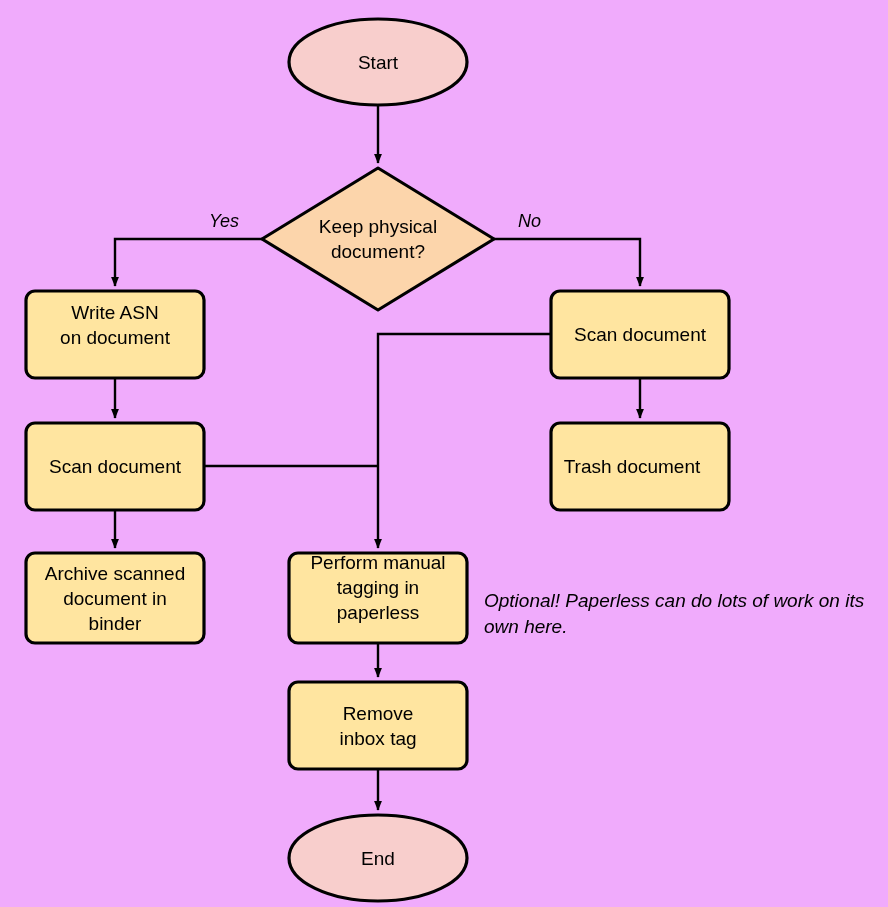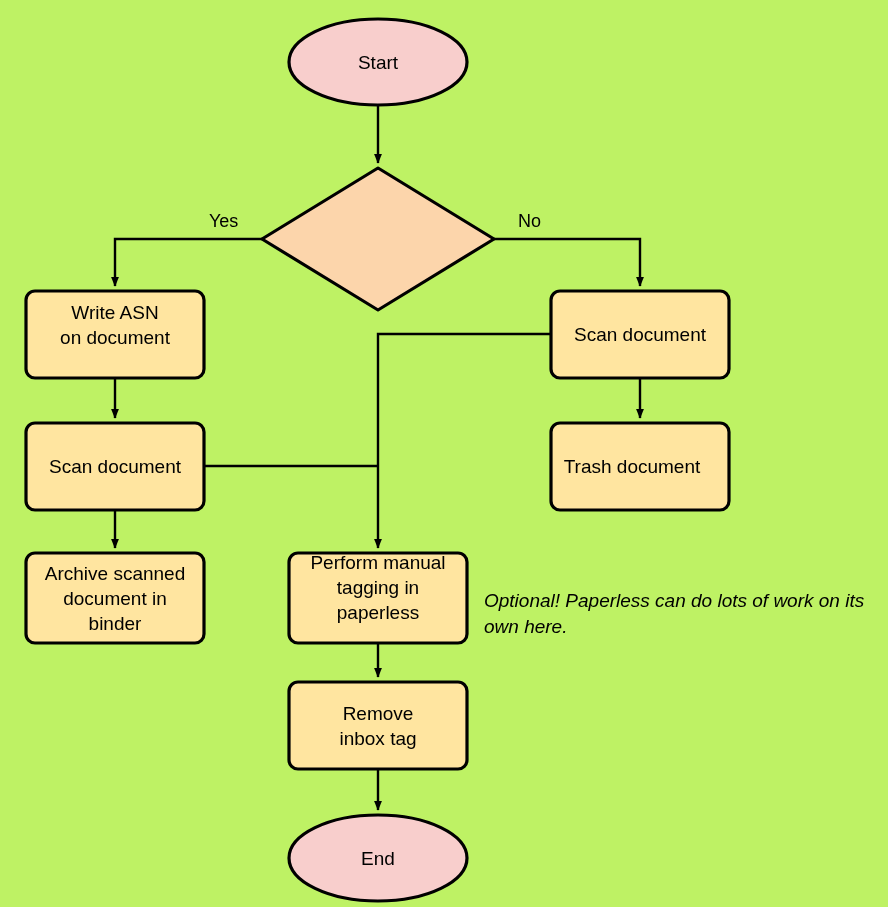--- a/index.html
+++ b/index.html
@@ -7,21 +7,21 @@
     padding: 0;
     background: #ffffff;
   }
   body {
     font-family: "Liberation Sans", sans-serif;
   }
   #flowchart-canvas {
     position: relative;
     width: 888px;
     height: 907px;
-    background: #bef264;
+    background: #f0abfc;
     overflow: hidden;
   }
   svg.diagram-layer {
     position: absolute;
     left: 0;
     top: 0;
     width: 888px;
     height: 907px;
   }
   .node-label {
@@ -35,20 +35,21 @@
     color: #000000;
     white-space: pre-line;
     pointer-events: none;
   }
   .edge-label {
     position: absolute;
     font-size: 18px;
     line-height: 22px;
     color: #000000;
     white-space: nowrap;
+    font-style: italic;
   }
   .note-label {
     position: absolute;
     font-size: 19px;
     line-height: 26px;
     font-style: italic;
     color: #000000;
   }
 </style>
 </head>
@@ -105,20 +106,22 @@
       <rect x="289" y="553" width="178" height="90" rx="9" ry="9" fill="#ffe5a0" stroke="#000000" stroke-width="3.2"></rect>
 
       <rect x="289" y="682" width="178" height="87" rx="9" ry="9" fill="#ffe5a0" stroke="#000000" stroke-width="3.2"></rect>
 
       <ellipse cx="378" cy="858" rx="89" ry="43" fill="#f8cecc" stroke="#000000" stroke-width="3.2"></ellipse>
     </g>
   </svg>
 
   <div class="node-label" style="left:289px; top:19px; width:178px; height:86px;">Start</div>
 
+  <div class="node-label" style="left:278px; top:204px; width:200px; height:70px;">Keep physical
+document?</div>
 
   <div class="node-label" style="left:26px; top:277px; width:178px; height:96px;">Write ASN
 on document</div>
 
   <div class="node-label" style="left:26px; top:423px; width:178px; height:87px;">Scan document</div>
 
   <div class="node-label" style="left:26px; top:553px; width:178px; height:90px;border-radius:16px;">Archive scanned
 document in
 binder</div>
 

